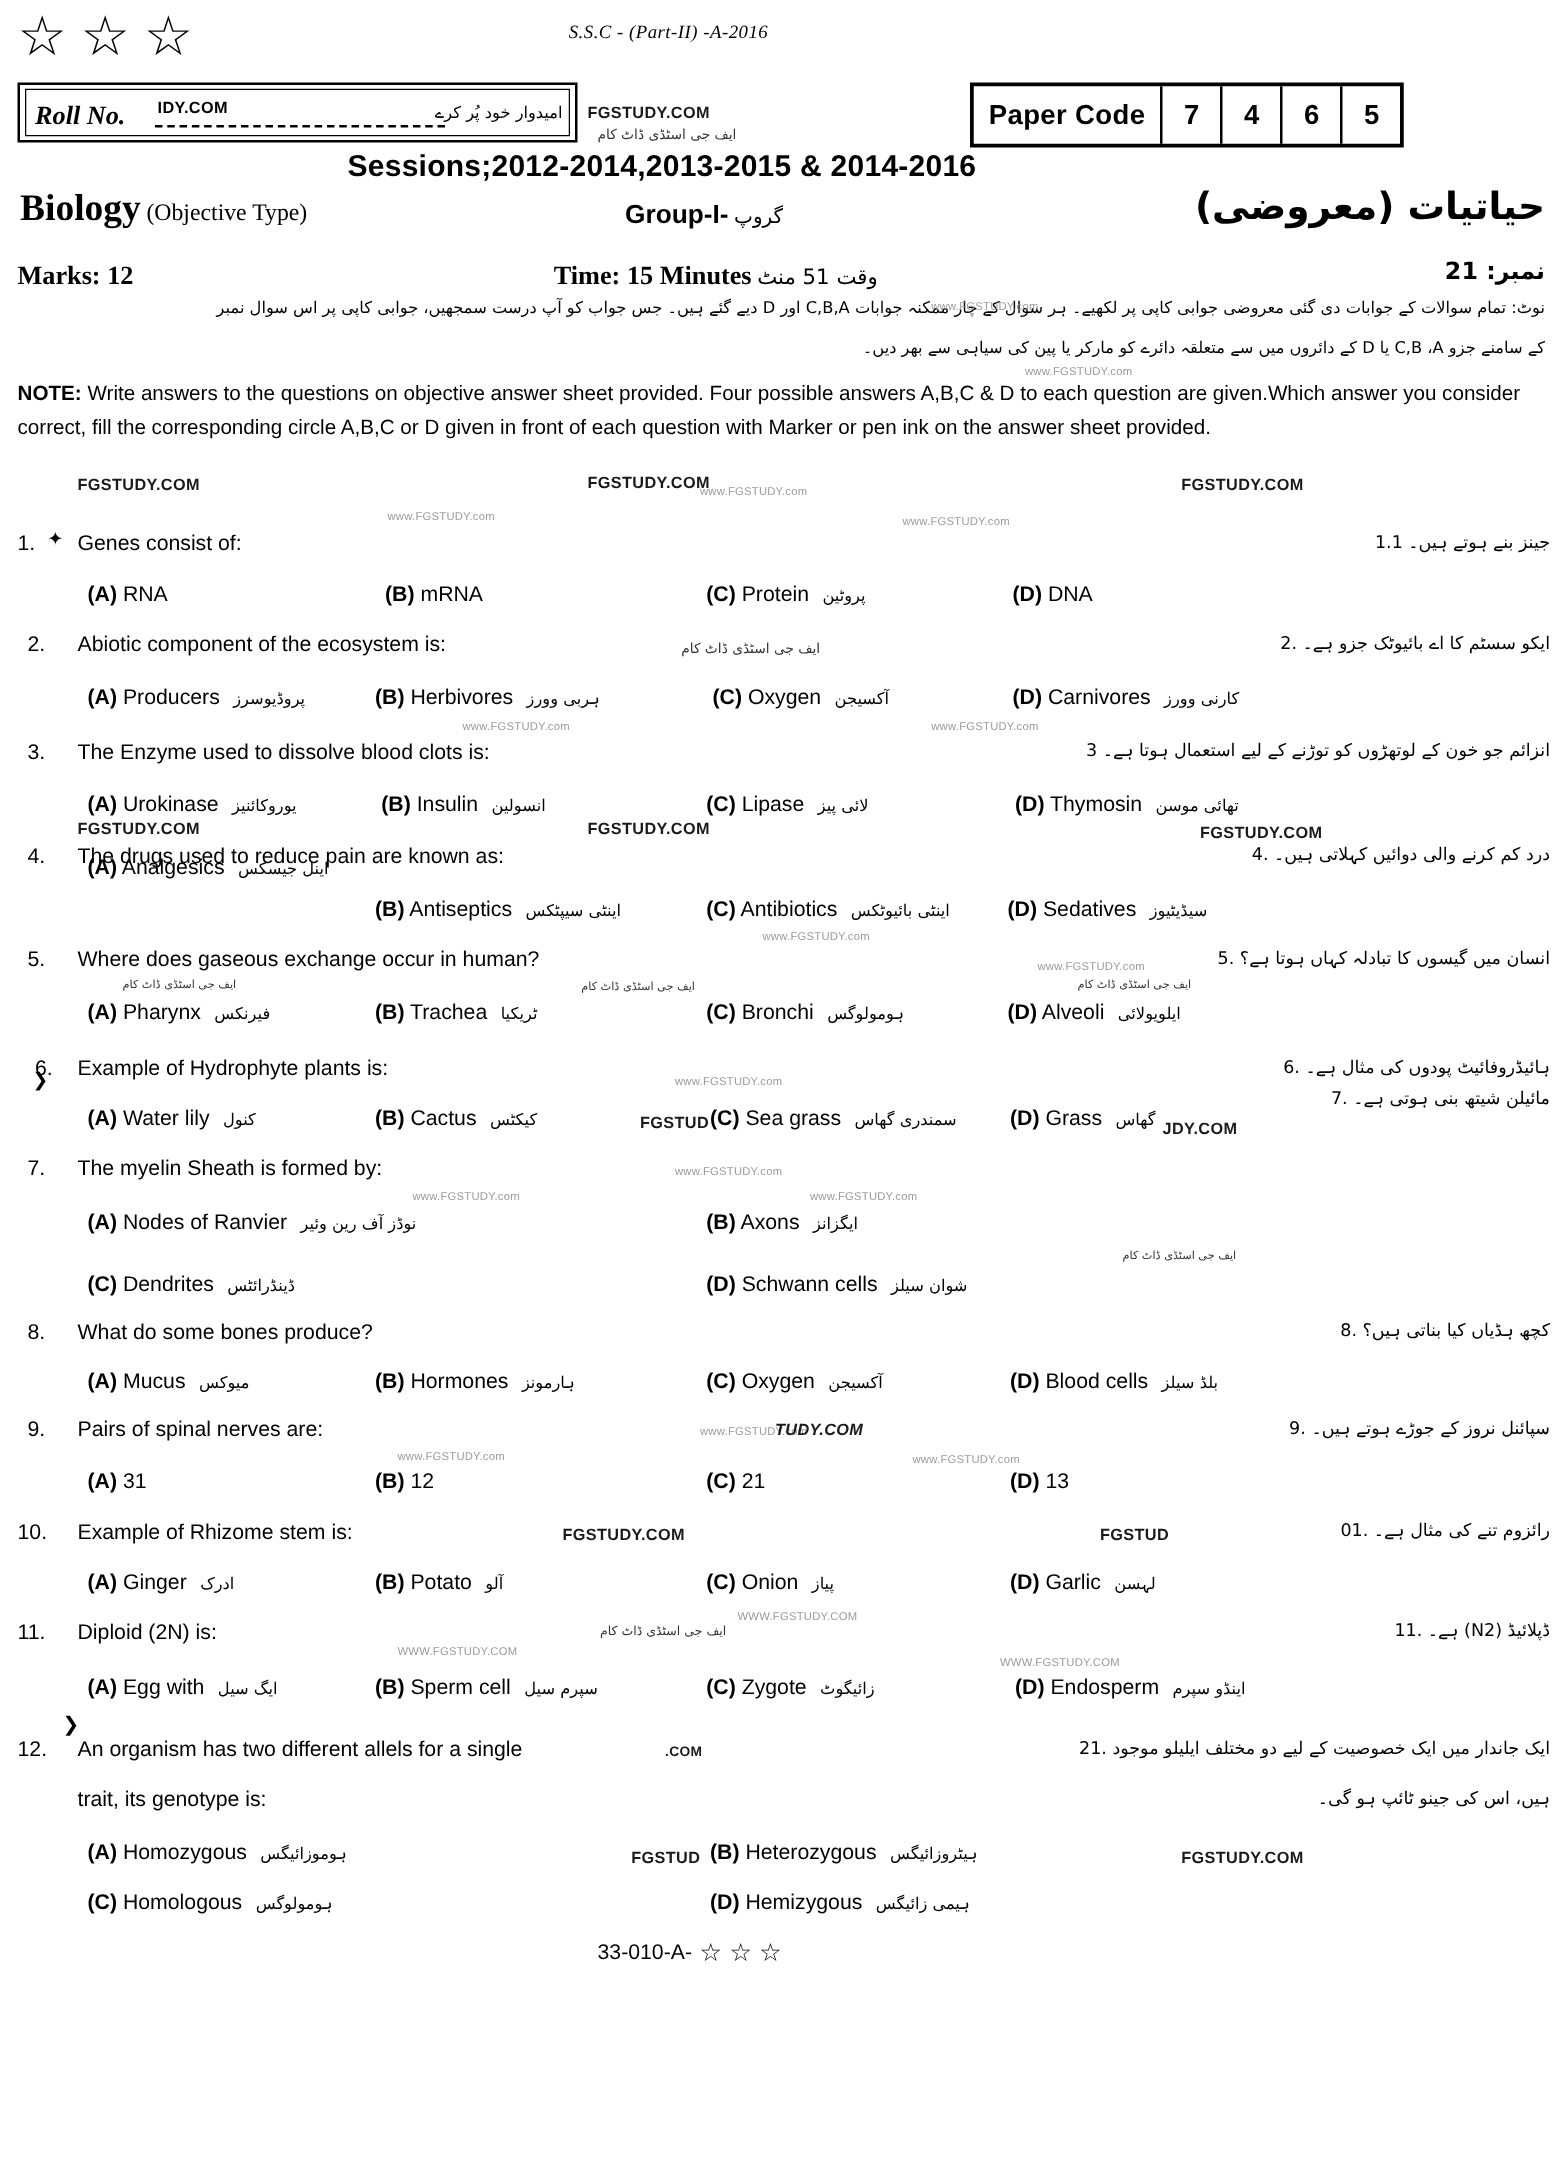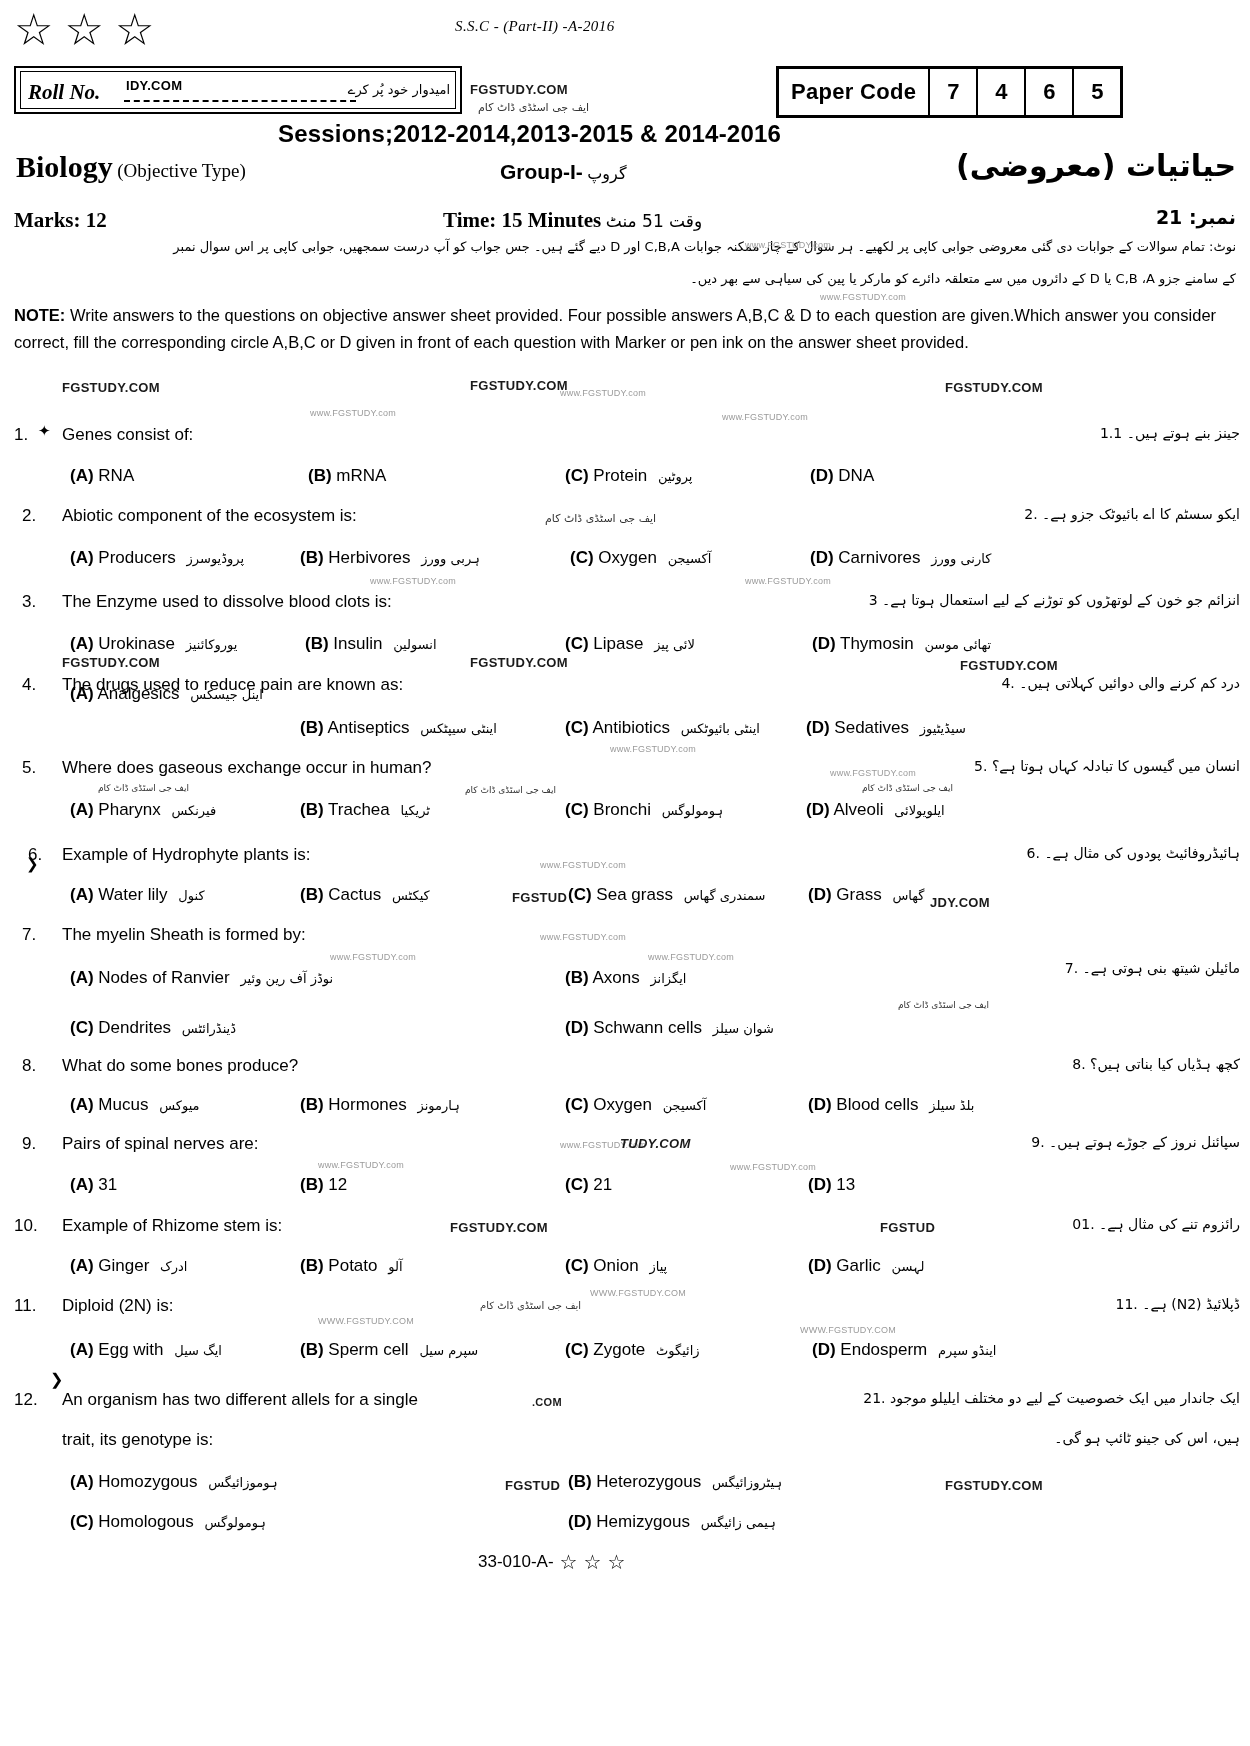--- a/index.html
+++ b/index.html
@@ -464,21 +464,21 @@
   <div class="opt" style="left:808px; top:885px;">
     <span class="lbl">(D)</span>
     <span>Grass</span>
     <span class="ur">گھاس</span>
   </div>
   <div class="wm" style="left:930px; top:895px;">JDY.COM</div>
 
   <div class="qnum" style="left:22px; top:925px;">7.</div>
   <div class="qtext" style="left:62px; top:925px;">The myelin Sheath is formed by:</div>
   <div class="wm-faint" style="left:540px; top:932px;">www.FGSTUDY.com</div>
-  <div class="qurdu" style="top:960px;text-align:right;">
+  <div class="qurdu" style="top:870px;text-align:right;">
     <span>مائیلن شیتھ بنی ہوتی ہے۔</span> <span>.7</span>
   </div>
 
   <div class="wm-faint" style="left:330px; top:952px;">www.FGSTUDY.com</div>
   <div class="opt" style="left:70px; top:968px;">
     <span class="lbl">(A)</span>
     <span>Nodes of Ranvier</span>
     <span class="ur">نوڈز آف رین وئیر</span>
   </div>
   <div class="wm-faint" style="left:648px; top:952px;">www.FGSTUDY.com</div>

